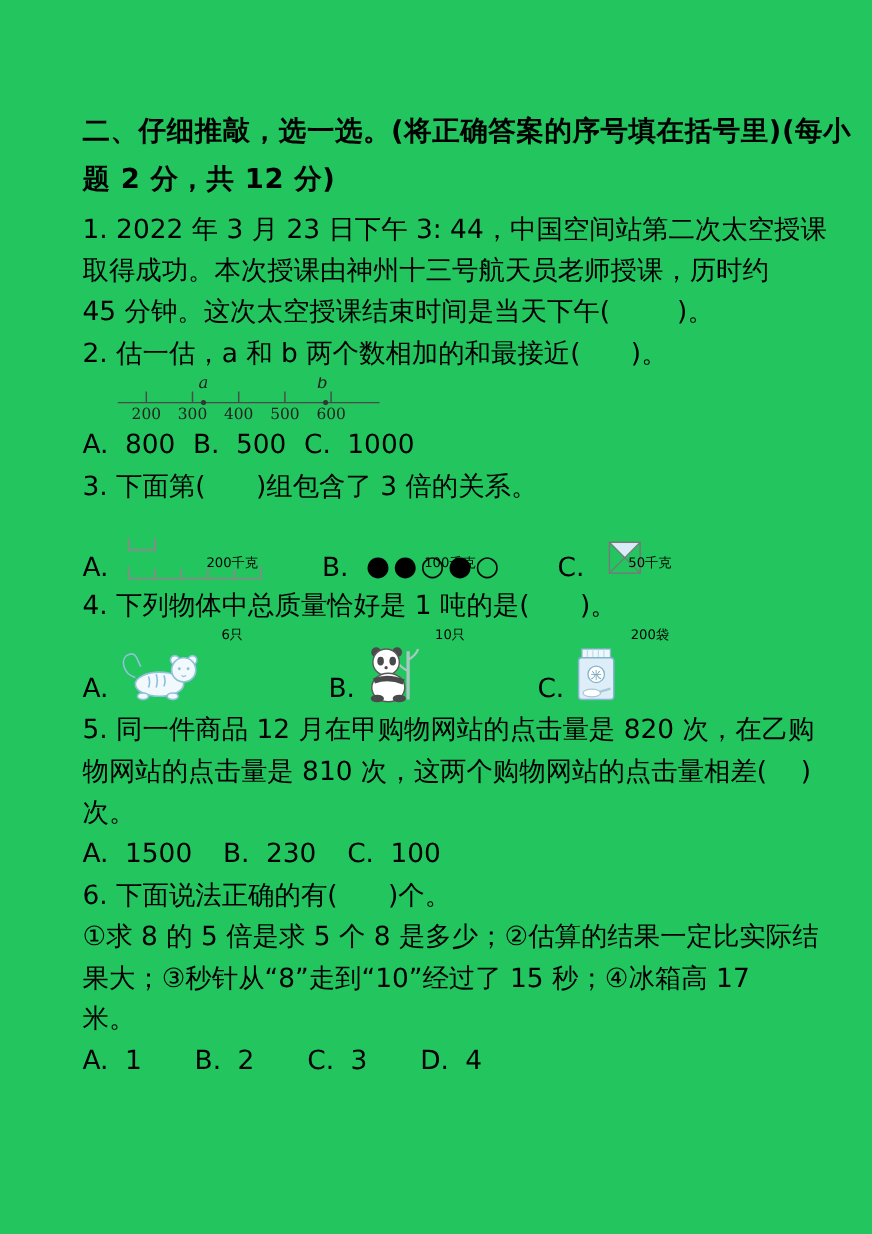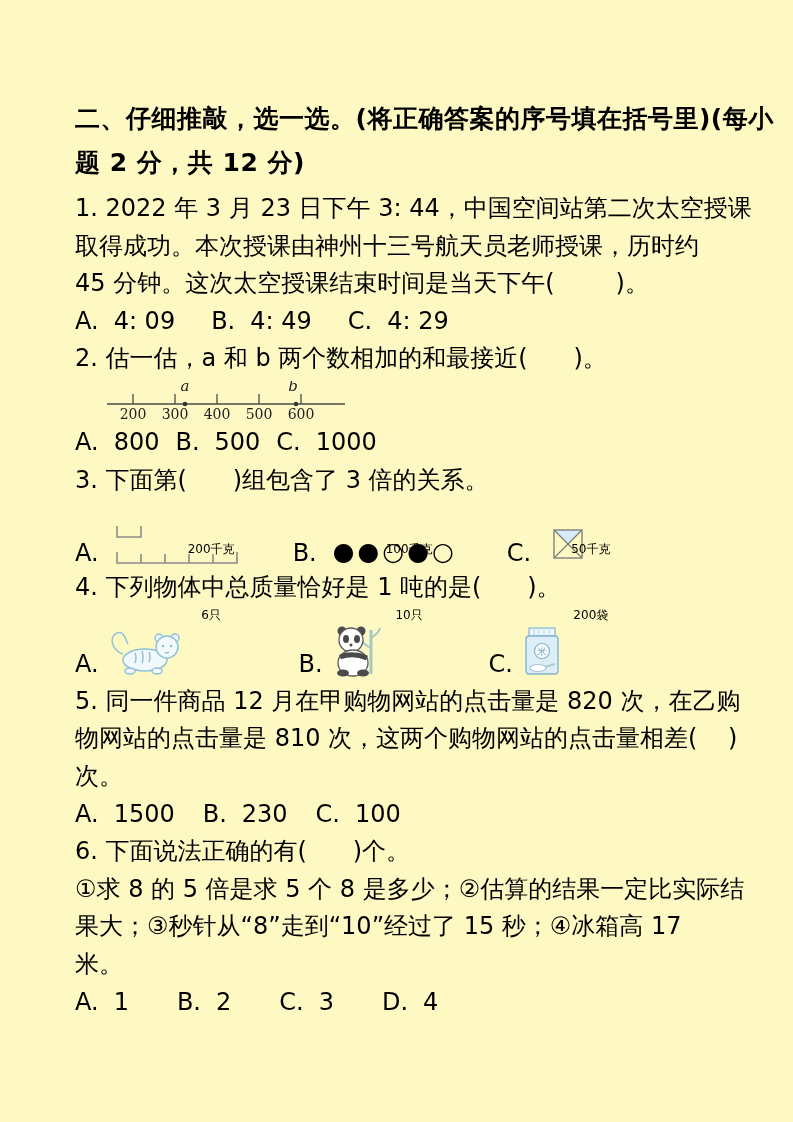--- a/index.html
+++ b/index.html
@@ -1,17 +1,17 @@
 <!DOCTYPE html>
 <html><head>
 <meta charset="utf-8">
 <style>
   html,body { margin:0; padding:0; background:#ffffff; }
   body { width:793px; height:1122px; font-family:"DejaVu Sans","Liberation Sans",sans-serif; color:#000; }
-  .page { position:relative; width:793px; height:1122px; background:#fef9c3; overflow:hidden; }
+  .page { position:relative; width:793px; height:1122px; background:#22c55e; overflow:hidden; }
   .content { position:absolute; left:75px; top:97px; width:648px; }
   .hline { font-size:25px; font-weight:bold; line-height:44px; white-space:pre; letter-spacing:0.5px; }
   .header { margin-bottom:5px; }
   .line { font-size:24px; line-height:37.6px; white-space:pre; }
   .opt-row { display:flex; align-items:baseline; font-size:24px; line-height:37.6px; }
   .ol { white-space:pre; }
   .ov { white-space:pre; margin-left:15px; }
   .gap36 { gap:36px; } .gap34 { gap:16px; } .gap40 { gap:28px; } .gap52 { gap:48px; }
   .numline-wrap { margin:3px 0 1px 28px; height:42px; }
   .nl { stroke:#4a4a4a; stroke-width:1.3; }
@@ -38,25 +38,20 @@
 
     <div class="header">
       <div class="hline">二、仔细推敲，选一选。(将正确答案的序号填在括号里)(每小</div>
       <div class="hline">题 2 分，共 12 分)</div>
     </div>
 
     <div>
       <div class="line">1. 2022 年 3 月 23 日下午 3: 44，中国空间站第二次太空授课</div>
       <div class="line">取得成功。本次授课由神州十三号航天员老师授课，历时约</div>
       <div class="line">45 分钟。这次太空授课结束时间是当天下午(        )。</div>
-      <div class="opt-row gap36">
-        <span><span class="ol">A.</span><span class="ov">4: 09</span></span>
-        <span><span class="ol">B.</span><span class="ov">4: 49</span></span>
-        <span><span class="ol">C.</span><span class="ov">4: 29</span></span>
-      </div>
     </div>
 
     <div>
       <div class="line">2. 估一估，a 和 b 两个数相加的和最接近(      )。</div>
       <div class="numline-wrap">
         <svg width="250" height="42" viewBox="0 0 250 42">
           <line class="nl" x1="4" y1="23" x2="242" y2="23"></line>
           <line class="nl" x1="30" y1="13" x2="30" y2="23"></line>
           <line class="nl" x1="72" y1="13" x2="72" y2="23"></line>
           <line class="nl" x1="114" y1="13" x2="114" y2="23"></line>

